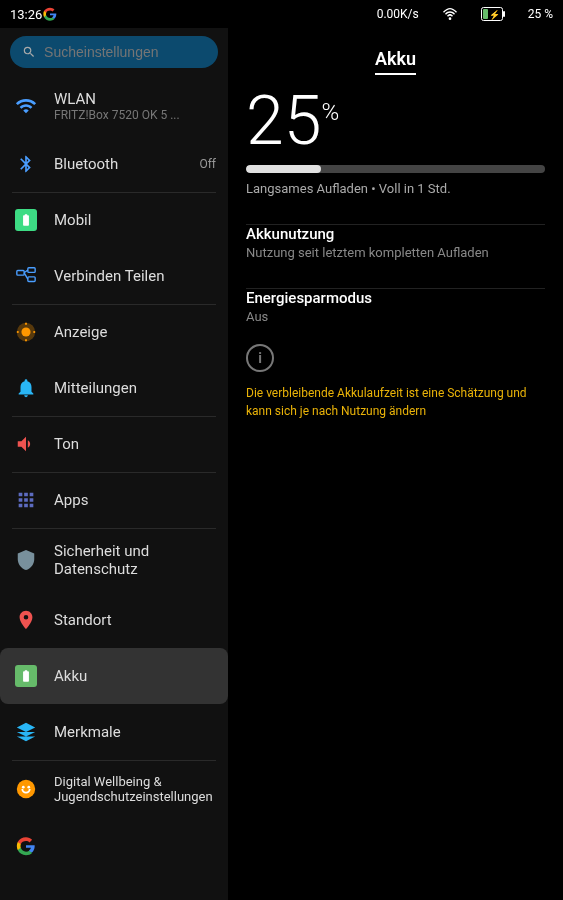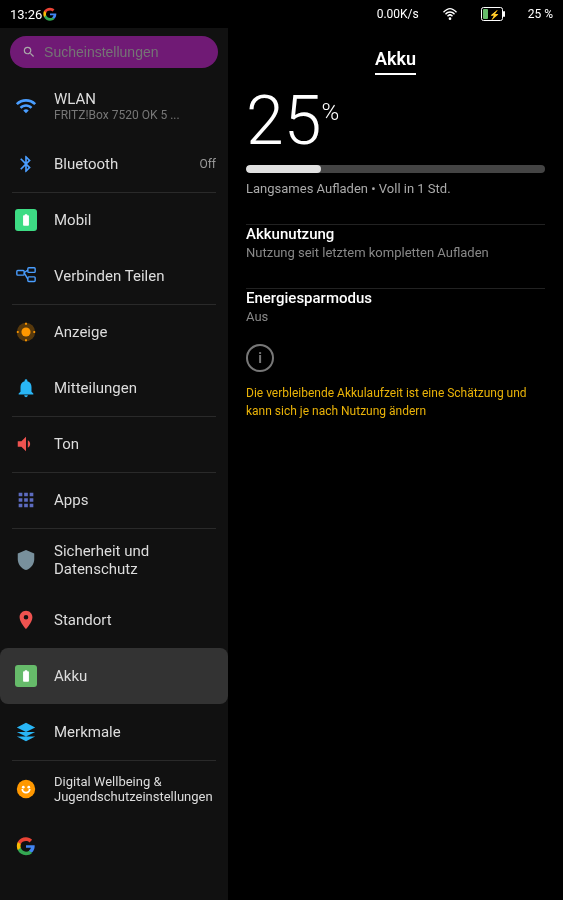--- a/index.html
+++ b/index.html
@@ -39,21 +39,21 @@
       width: 228px;
       background: #111;
       display: flex;
       flex-direction: column;
       overflow-y: auto;
       flex-shrink: 0;
     }
 
     .search-box {
       margin: 8px 10px;
-      background: #701a75;
+      background: #0c4a6e;
       border-radius: 20px;
       display: flex;
       align-items: center;
       padding: 8px 12px;
       gap: 8px;
     }
     .search-box input {
       background: none;
       border: none;
       color: #aaa;

